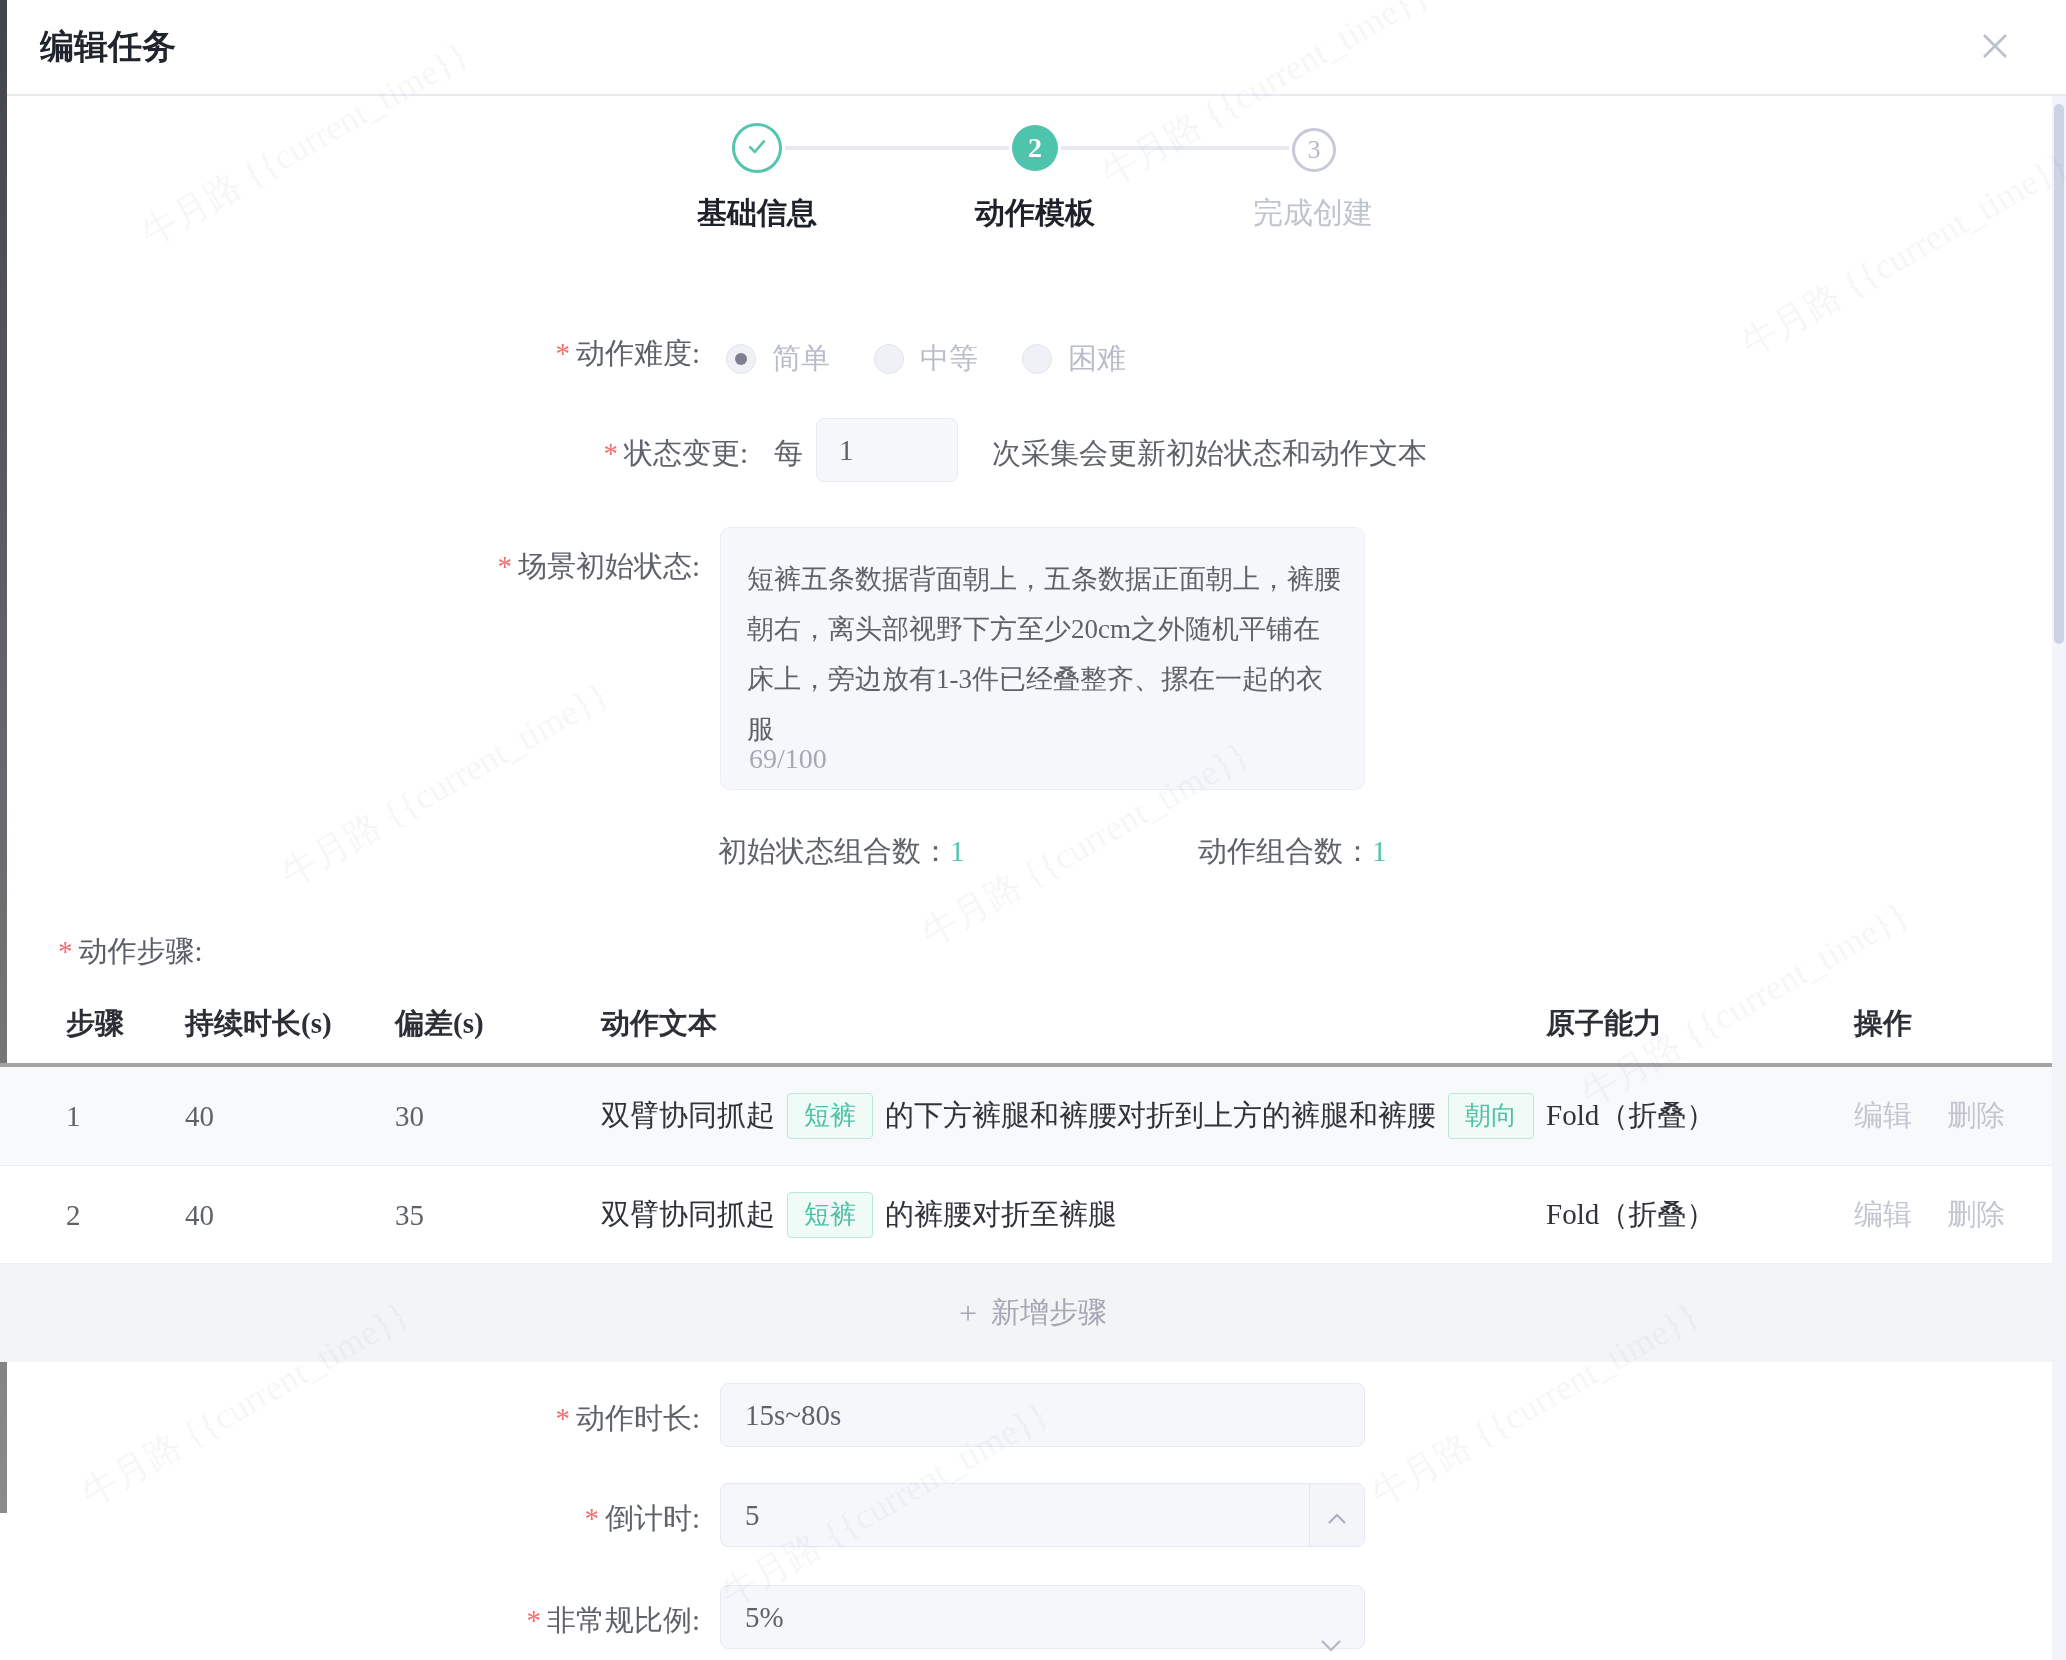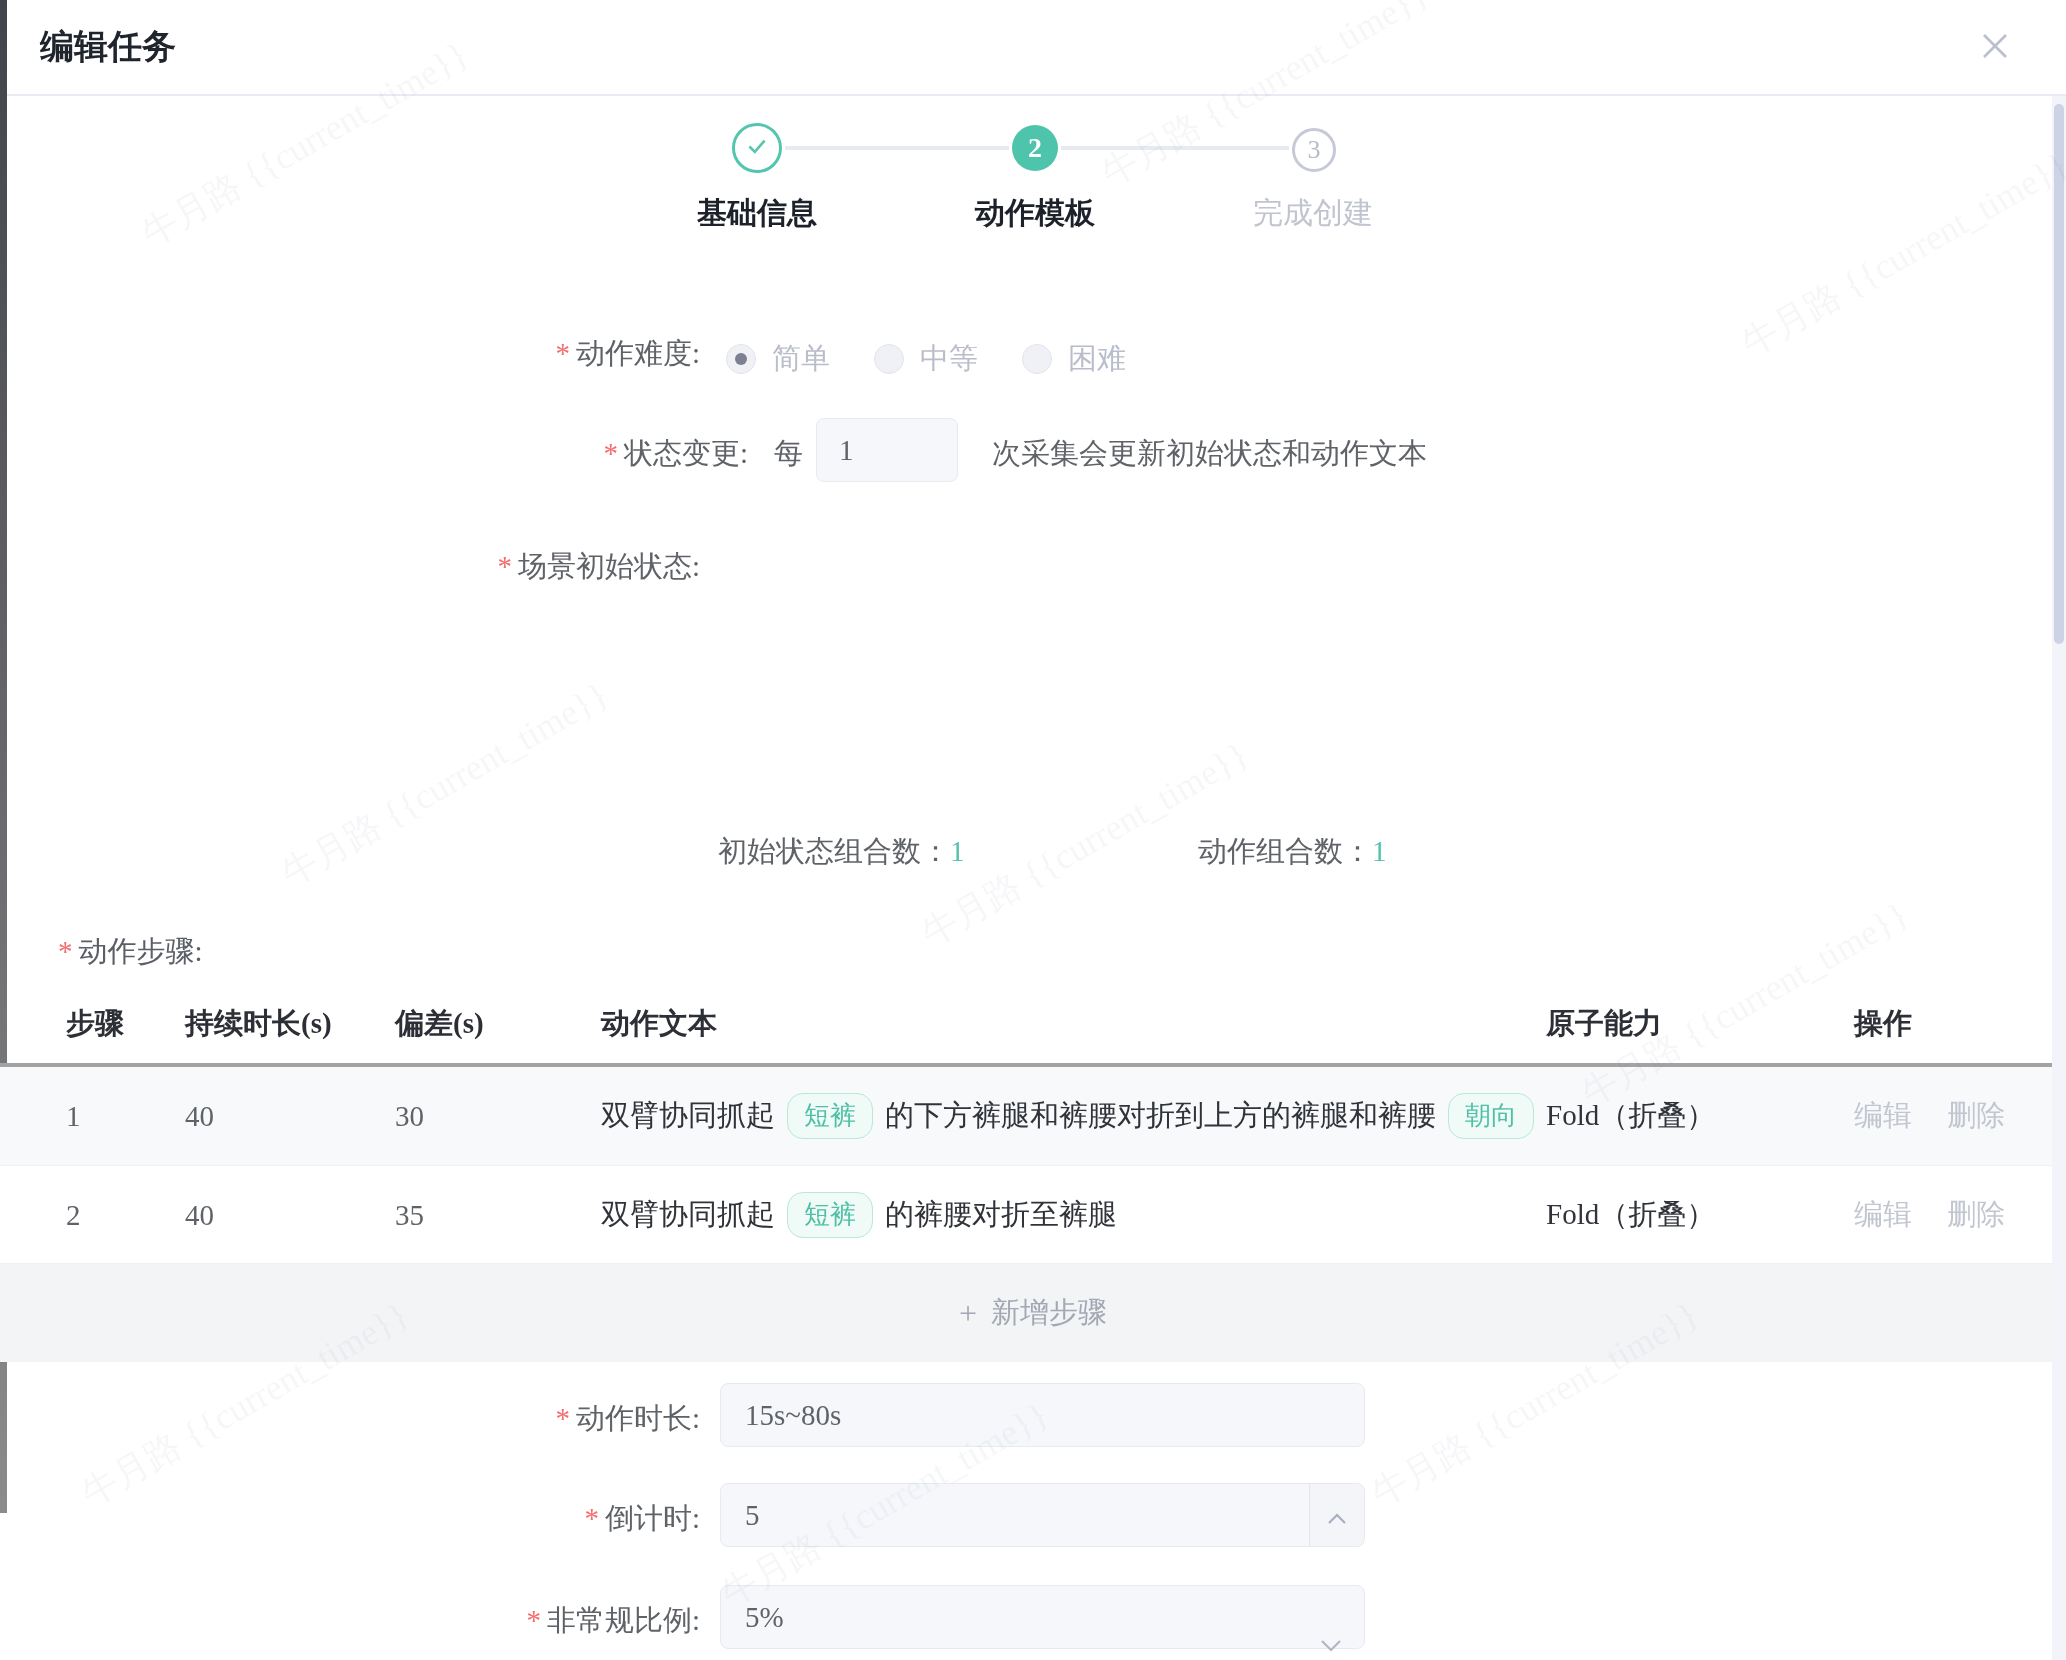--- a/index.html
+++ b/index.html
@@ -62,21 +62,21 @@
   .tbl{position:absolute;left:0;right:0;top:985px;}
   .trow{position:relative;width:100%;}
   .thead{height:78px;border-bottom:4px solid #a3a3a3;font-weight:600;color:#2c2f36;}
   .tr1{height:98px;background:#f8f9fb;border-bottom:1px solid #edeff4;}
   .tr2{height:97px;background:#ffffff;border-bottom:1px solid #edeff4;}
   .tadd{height:98px;background:#f3f4f6;display:flex;align-items:center;justify-content:center;cursor:pointer;}
   .cell{position:absolute;top:50%;transform:translateY(-50%);font-size:29px;white-space:nowrap;}
   .cx1{left:66px;} .cx2{left:185px;} .cx3{left:395px;} .cx4{left:601px;} .cx5{left:1546px;} .cx6{left:1854px;}
   .num-cell{color:#5f6368;}
   .txt-cell{color:#303339;display:flex;align-items:center;}
-  .tag{display:inline-block;margin:0 12px;padding:0 16px;height:46px;line-height:44px;border-radius:16px;
+  .tag{display:inline-block;margin:0 12px;padding:0 16px;height:46px;line-height:44px;border-radius:4px;
        background:#f0faf7;border:1px solid #b9e8d9;color:#4fc0a5;font-size:26px;box-sizing:border-box;}
   .op-link{font-size:29px;color:#c2c6d0;cursor:pointer;}
   .op-del{margin-left:28px;}
   .add-plus{font-size:32px;color:#a4a8b4;margin-right:14px;}
   .add-text{font-size:29px;color:#a4a8b4;}
   
   .big-input{position:absolute;left:720px;top:0;width:645px;height:64px;line-height:62px;padding-left:24px;}
   .spin{position:absolute;right:0;top:0;bottom:0;width:54px;border-left:1px solid #e3e6ed;
         display:flex;flex-direction:column;border-radius:0 8px 8px 0;overflow:hidden;}
   .spin-btn{flex:1;background:#f3f5f8;display:flex;align-items:center;justify-content:center;cursor:pointer;}
@@ -150,20 +150,24 @@
     </div>
     <div class="sc-prefix">每</div>
     <div class="gi sc-input">1</div>
     <div class="sc-suffix">次采集会更新初始状态和动作文本</div>
   </div>
 
   <div class="abs-row" style="top:527px;height:263px;">
     <div class="form-label" style="top:20px;">
       <span class="req">*</span><span>场景初始状态:</span>
     </div>
+    <div class="ta-box">
+      <span>短裤五条数据背面朝上，五条数据正面朝上，裤腰朝右，离头部视野下方至少20cm之外随机平铺在床上，旁边放有1-3件已经叠整齐、摞在一起的衣服</span>
+      <div class="ta-counter">69/100</div>
+    </div>
   </div>
 
   <div class="abs-row" style="top:832px;height:36px;">
     <div class="combo-text" style="left:718px;">
       <span>初始状态组合数：</span><span class="combo-val">1</span>
     </div>
     <div class="combo-text" style="left:1198px;">
       <span>动作组合数：</span><span class="combo-val">1</span>
     </div>
   </div>

